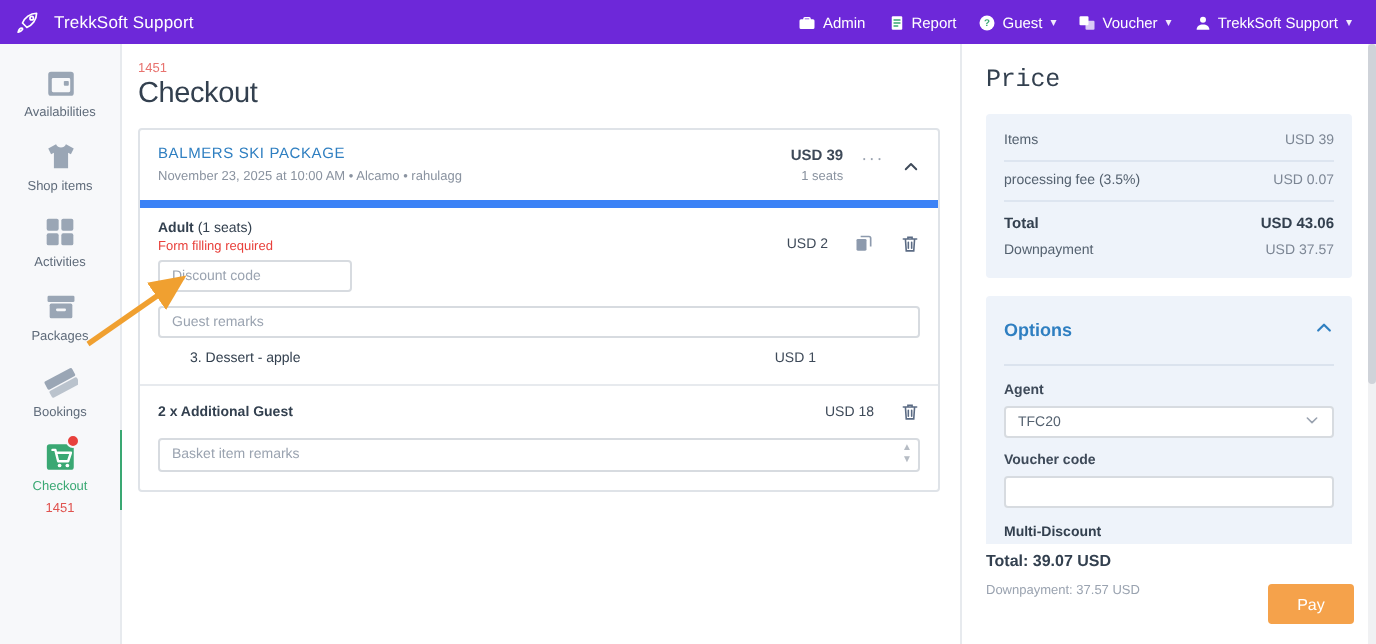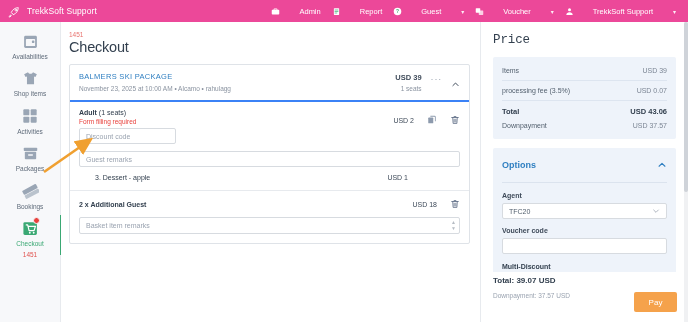--- a/index.html
+++ b/index.html
@@ -6,29 +6,29 @@
   html, body {
     width: 688px; height: 322px;
     font-family: "Liberation Sans", sans-serif;
     background: #ffffff;
     overflow: hidden;
   }
   .app { position: relative; width: 688px; height: 322px; display: flex; flex-direction: column; }
 
   
   .topbar {
-    height: 22px; background: #ec4899; flex: 0 0 22px;
+    height: 22px; background: #6d28d9; flex: 0 0 22px;
     display: flex; align-items: center; padding: 0 8px;
     color: #ffffff;
   }
   .brand { display: flex; align-items: center; gap: 6px; }
   .brand-logo { width: 13px; height: 13px; display: block; }
   .brand-name { font-size: 8.5px; letter-spacing: .1px; }
   .topbar-right { margin-left: auto; display: flex; align-items: center; gap: 11px; padding-right: 4px; }
-  .tb-item { display: flex; align-items: center; gap: 19px; font-size: 7.5px; color: #ffffff; white-space: nowrap; }
+  .tb-item { display: flex; align-items: center; gap: 3px; font-size: 7.5px; color: #ffffff; white-space: nowrap; }
   .tb-item svg { display: block; }
   .caret { font-size: 6px; opacity: .9; margin-left: 1px; }
 
   
   .body { flex: 1; display: flex; min-height: 0; background: #ffffff; }
 
   
   .sidebar {
     width: 61px; flex: 0 0 61px; background: #f7f8fa;
     border-right: 1px solid #e7eaee;
@@ -48,21 +48,21 @@
   .active-bar { position: absolute; right: -3px; top: -4px; width: 2px; height: 40px; background: #3aa873; }
 
   
   .main { flex: 1; min-width: 0; padding: 9px 10px 0 8px; overflow: hidden; position: relative; background:#fff; }
   .page-kicker { font-size: 6.5px; color: #e8736f; margin-bottom: 1px; }
   .page-title { font-size: 14.5px; color: #33404f; font-weight: 400; margin-bottom: 9px; letter-spacing: -.2px; }
 
   .card {
     border: 1px solid #dfe3e8; border-radius: 2px; background: #fff;
   }
-  .card-head { padding: 7px 9px 7px 9px; display: flex; align-items: flex-start; border-bottom: 2px solid #3b82f6; }
+  .card-head { padding: 7px 9px 7px 9px; display: flex; align-items: flex-start; border-bottom: 4px solid #3b82f6; }
   .ch-left { flex: 1; min-width: 0; }
   .ch-title { font-size: 7.5px; color: #2f7fc1; letter-spacing: .3px; margin-bottom: 4px; }
   .ch-meta { font-size: 6.5px; color: #8a93a0; }
   .ch-right { text-align: right; display: flex; align-items: flex-start; gap: 9px; padding-top: 1px; }
   .ch-price { font-size: 7.5px; color: #3e4a59; font-weight: 700; }
   .ch-seats { font-size: 6.5px; color: #8a93a0; margin-top: 3px; }
   .dots { font-size: 9px; color: #9aa3b0; letter-spacing: .8px; line-height: 1; padding-top: 2px; cursor: pointer;}
   .chev { color: #3e4a59; padding-top: 2px; cursor: pointer; }
 
   .card-body { padding: 7px 9px 9px 9px; }

